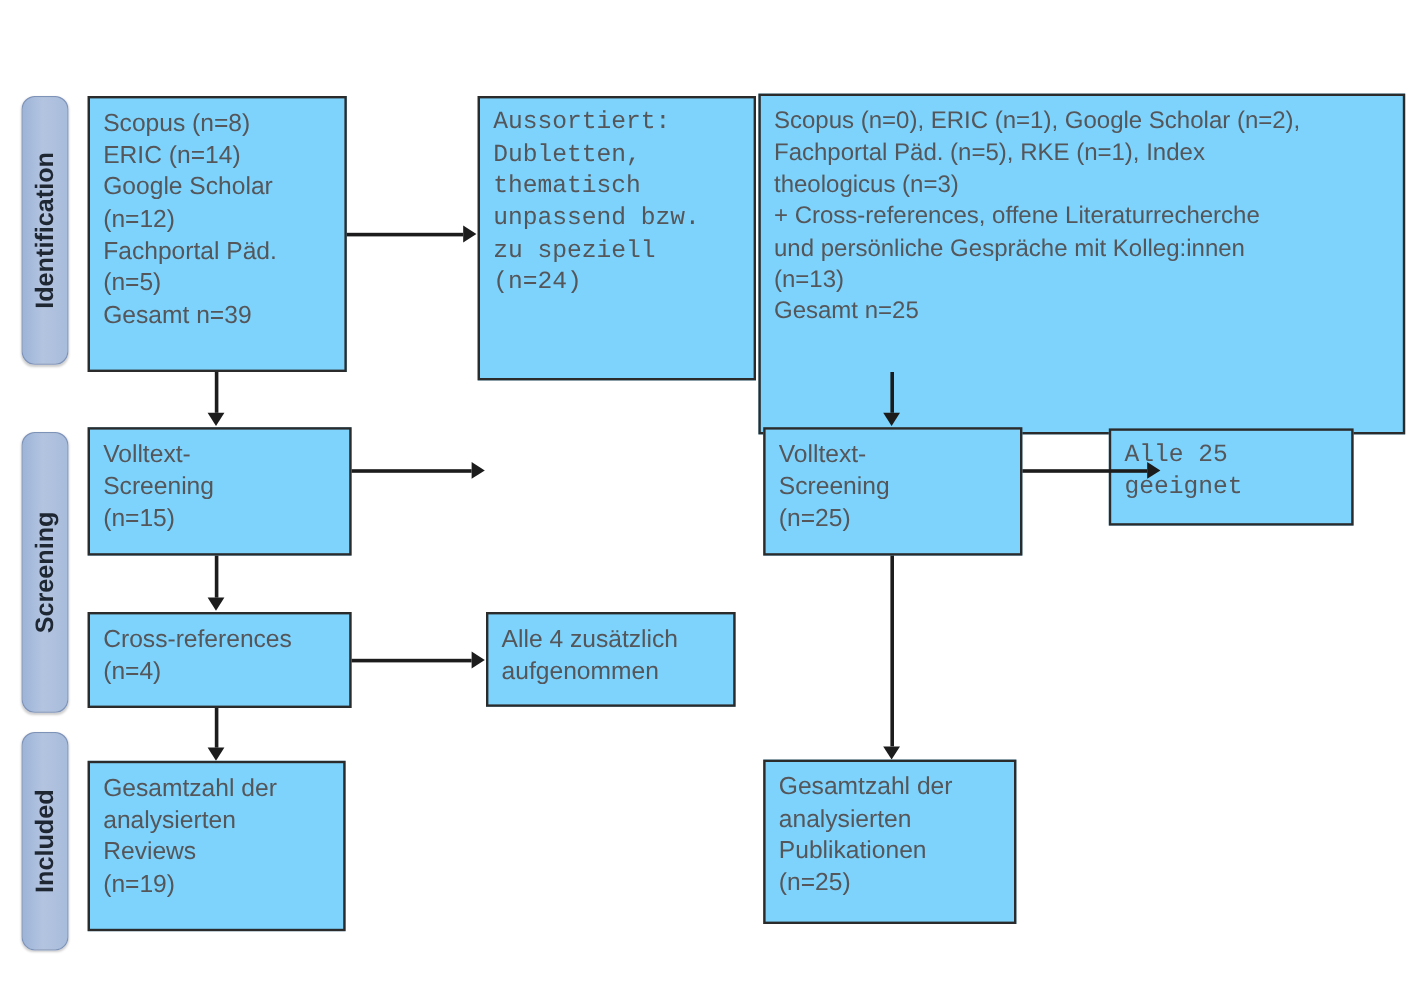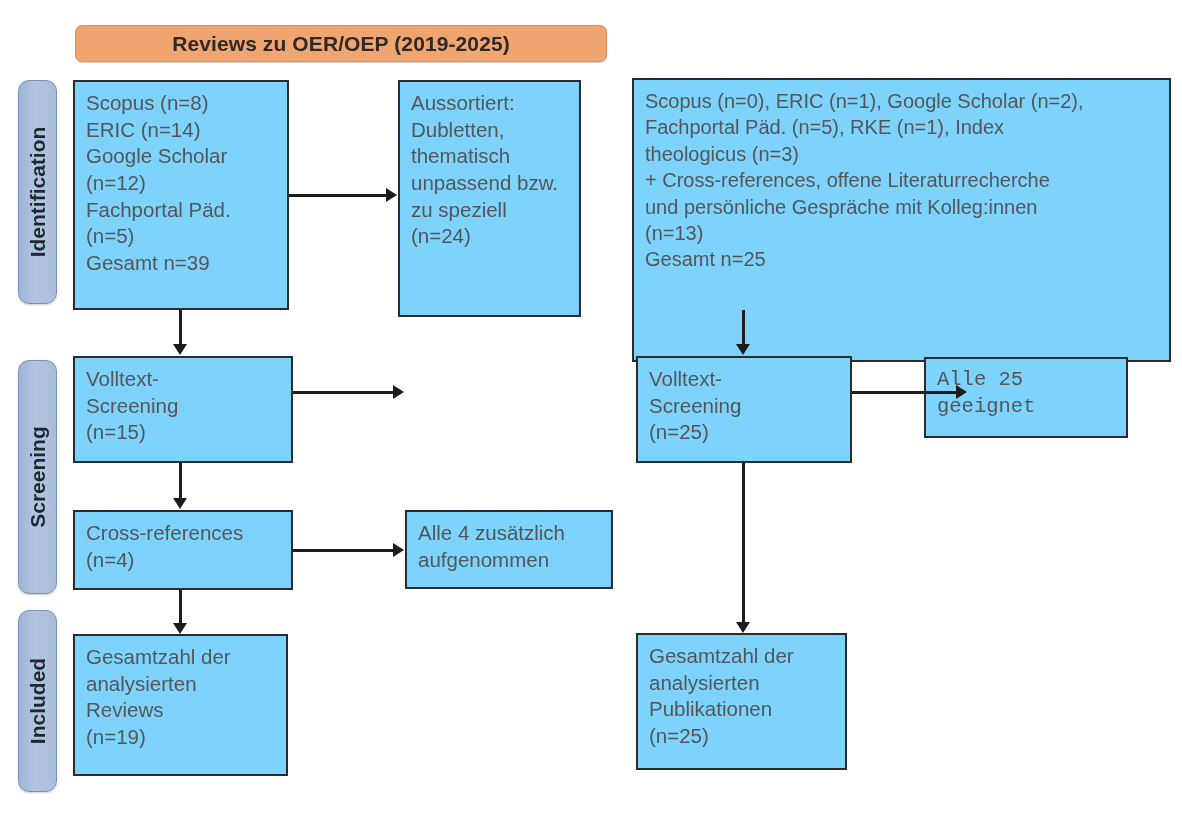--- a/index.html
+++ b/index.html
@@ -72,23 +72,20 @@
     border-top:7.5px solid transparent;
     border-bottom:7.5px solid transparent;
     border-left:11px solid #1c1c1c;
   }
 </style>
 </head>
 <body>
 
 <div id="canvas">
 
-  <div class="hdr" style="left:75px;top:25px;width:530px;height:35px;">
-    <span>Reviews zu OER/OEP (2019-2025)</span>
-  </div>
 
 
   <div class="stage" style="left:18px;top:80px;width:37px;height:222px;">
     <span>Identification</span>
   </div>
 
   <div class="stage" style="left:18px;top:360px;width:37px;height:232px;">
     <span>Screening</span>
   </div>
 
@@ -97,21 +94,21 @@
   </div>
 
   <div class="box" style="left:73px;top:80px;width:216px;height:230px;">Scopus (n=8)
 ERIC (n=14)
 Google Scholar
 (n=12)
 Fachportal Päd.
 (n=5)
 Gesamt n=39</div>
 
-  <div class="box" style="left:398px;top:80px;width:183px;height:237px;">Aussortiert:
+  <div class="box" style="left:398px;top:80px;width:232px;height:237px;font-family:Liberation Mono, monospace;">Aussortiert:
 Dubletten,
 thematisch
 unpassend bzw.
 zu speziell
 (n=24)</div>
 
   <div class="hline" style="left:289px;top:194px;width:97px;"></div>
   <div class="arrow-right" style="left:386px;top:188px;"></div>
 
   <div class="vline" style="left:179px;top:310px;height:34px;"></div>

